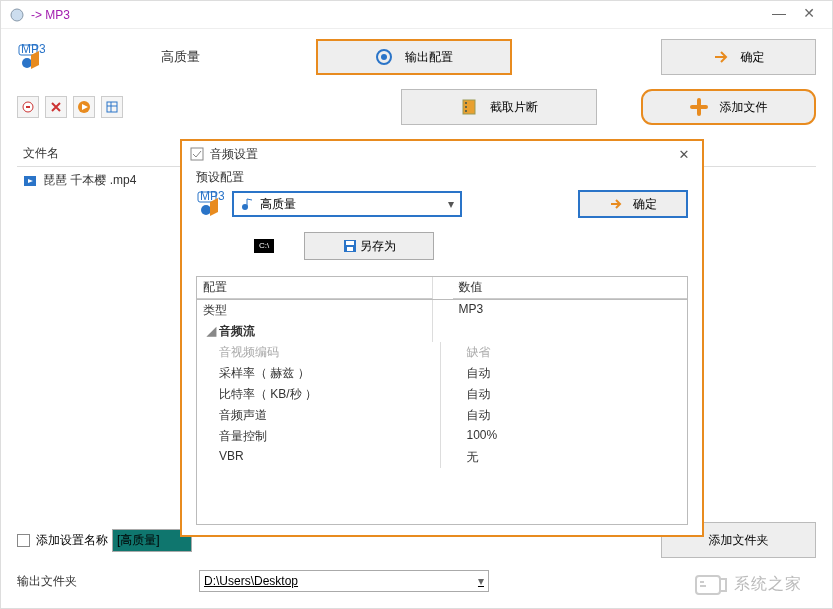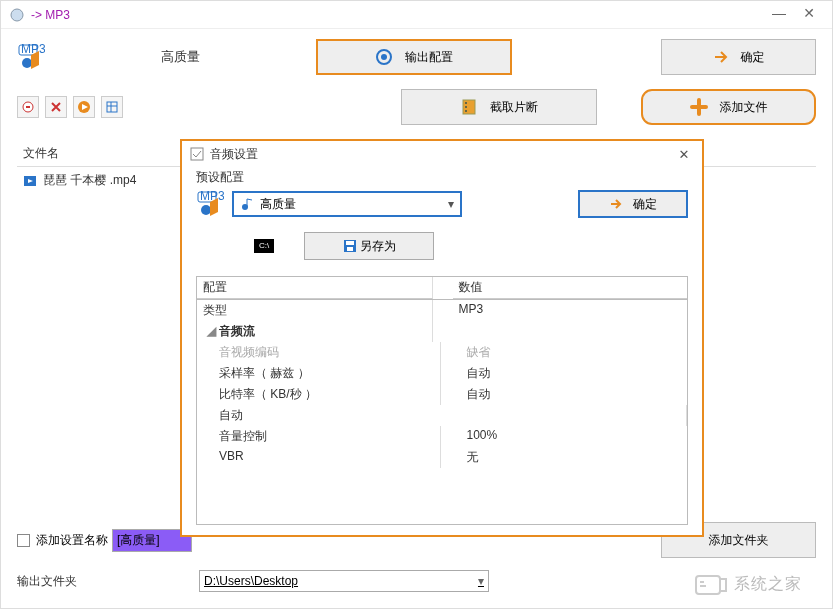--- a/index.html
+++ b/index.html
@@ -25,21 +25,21 @@
 .add-file-btn { width: 175px; margin-left: auto; border-radius: 11px; }
 
 .file-area { margin: 6px 16px 0; }
 .file-header { padding: 4px 6px; border-bottom: 1px solid #ddd; color: #333; }
 .file-row { padding: 5px 6px; display: flex; align-items: center; gap: 6px; color: #333; }
 .file-row .vid-icon { width: 14px; height: 14px; }
 
 .bottom-area { position: absolute; bottom: 0; left: 0; right: 0; padding: 10px 16px 16px; }
 .bottom-row { display: flex; align-items: center; margin-top: 12px; }
 .checkbox { appearance: none; width: 13px; height: 13px; border: 1px solid #888; margin-right: 6px; cursor: pointer; }
-.setting-name-input { border: 1px solid #aaa; padding: 2px 4px; width: 80px; margin-left: 4px; background: #8b5cf6; }
+.setting-name-input { border: 1px solid #aaa; padding: 2px 4px; width: 80px; margin-left: 4px; background: #0f766e; }
 .add-folder-btn { width: 155px; margin-left: auto; }
 .output-folder-label { width: 160px; color: #333; }
 .folder-select { flex: 1; max-width: 290px; border: 1px solid #aaa; background: #fff; padding: 2px 4px; height: 22px; display: flex; align-items: center; justify-content: space-between; margin-left: 22px; cursor: pointer; text-decoration: underline; }
 .folder-select .chev { color: #666; }
 
 
 .dialog { position: absolute; left: 179px; top: 138px; width: 524px; height: 398px; background: #fff; border: 2px solid #e88b1f; z-index: 10; display: flex; flex-direction: column; }
 .dlg-title { height: 26px; display: flex; align-items: center; padding: 8px 8px; }
 .dlg-title .d-icon { width: 14px; height: 14px; margin-right: 6px; }
 .dlg-title .d-text { flex: 1; color: #333; }
@@ -269,20 +269,21 @@
       </div>
       <div class="tr sub">
         <div class="td">采样率（ 赫兹 ）</div>
         <div class="td">自动</div>
       </div>
       <div class="tr sub">
         <div class="td">比特率（ KB/秒 ）</div>
         <div class="td">自动</div>
       </div>
       <div class="tr sub">
+        <div class="td">音频声道</div>
         <div class="td">自动</div>
       </div>
       <div class="tr sub">
         <div class="td">音量控制</div>
         <div class="td">100%</div>
       </div>
       <div class="tr sub">
         <div class="td">VBR</div>
         <div class="td">无</div>
       </div>

